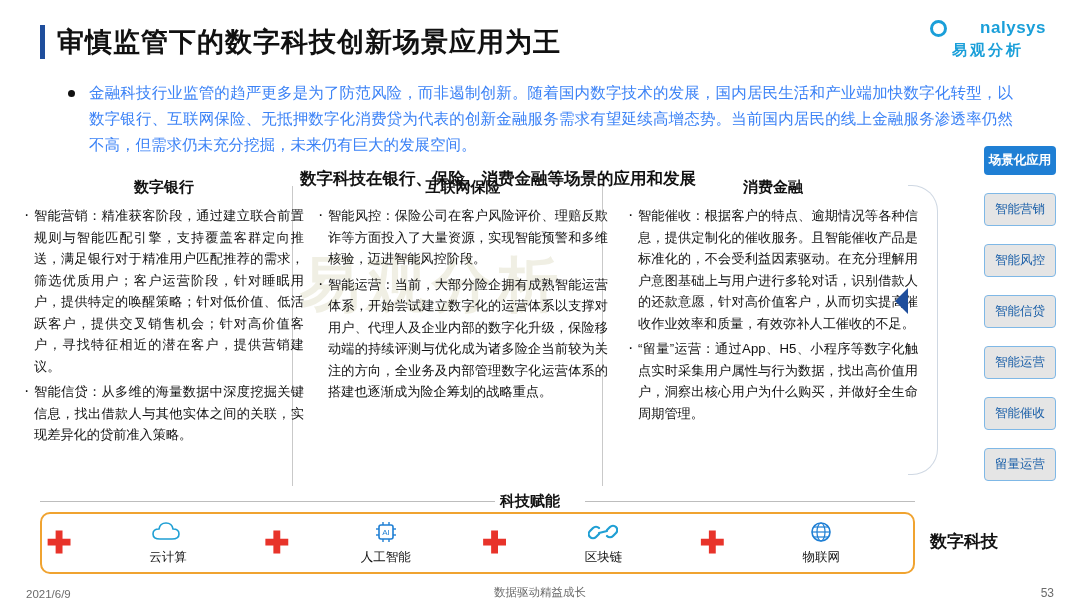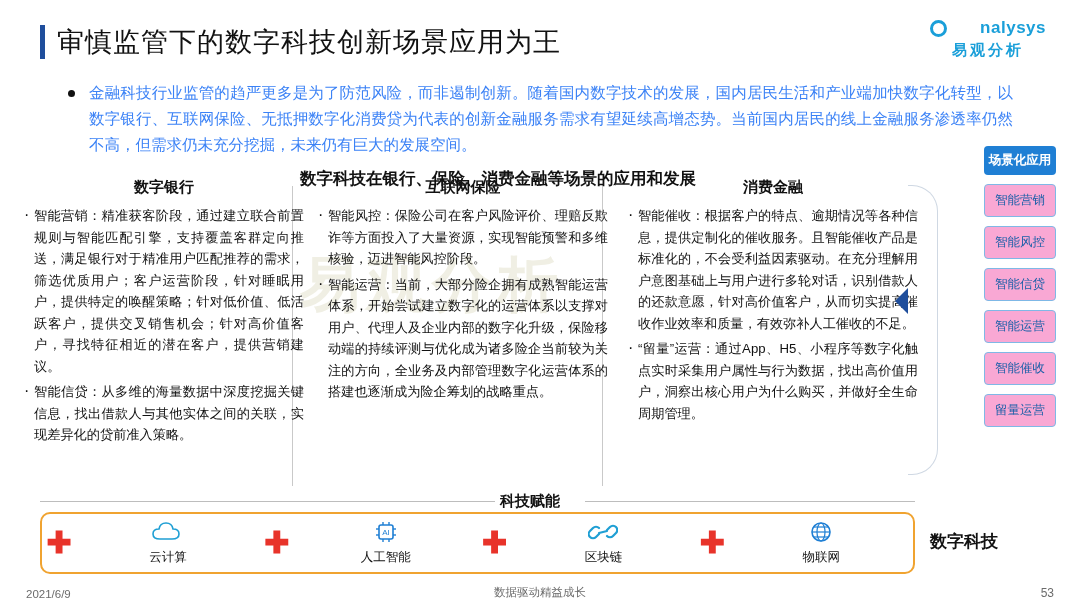--- a/index.html
+++ b/index.html
@@ -16,21 +16,21 @@
 
   
   .title-wrap {
     position:absolute; left:40px; top:24px;
     display:flex; align-items:center;
   }
   .title-bar {
     width:5px; height:34px; background:#1f4e9c; margin-right:12px;
   }
   .title-text {
-    font-size:27px; font-weight:normal; color:#111; letter-spacing:1px;
+    font-size:27px; font-weight:bold; color:#111; letter-spacing:1px;
   }
 
   .logo {
     position:absolute; right:34px; top:18px; text-align:center;
   }
   .logo-row { display:flex; align-items:center; justify-content:flex-end;gap:29px; }
   .logo-mark {
     width:17px; height:17px; border-radius:50%;
     border:3px solid #1a9fd9; margin-right:4px;
     display:inline-block;
@@ -98,23 +98,23 @@
 
   
   .sidebar {
     position:absolute; right:24px; top:146px; width:72px;
   }
   .sb-head {
     background:#1f7fd4; color:#fff; font-size:12.5px; font-weight:bold;
     border-radius:4px; text-align:center; padding:7px 2px; line-height:15px;
   }
   .sb-item {
-    margin-top:9px; border:1px solid #7fb8e6; border-radius:4px;
+    margin-top:18px; border:1px solid #7fb8e6; border-radius:4px;
     color:#1a5fa8; font-size:12.5px; text-align:center;
-    padding:7px 2px; background:#f9a8d4;
+    padding:7px 2px; background:#e5e5e5;
   }
   .arrow-left {
     position:absolute; left:895px; top:288px;
     width:0;height:0;
     border-top:13px solid transparent;
     border-bottom:13px solid transparent;
     border-right:13px solid #1f4e9c;
   }
   .brace {
     position:absolute; left:908px; top:185px; width:30px; height:290px;

